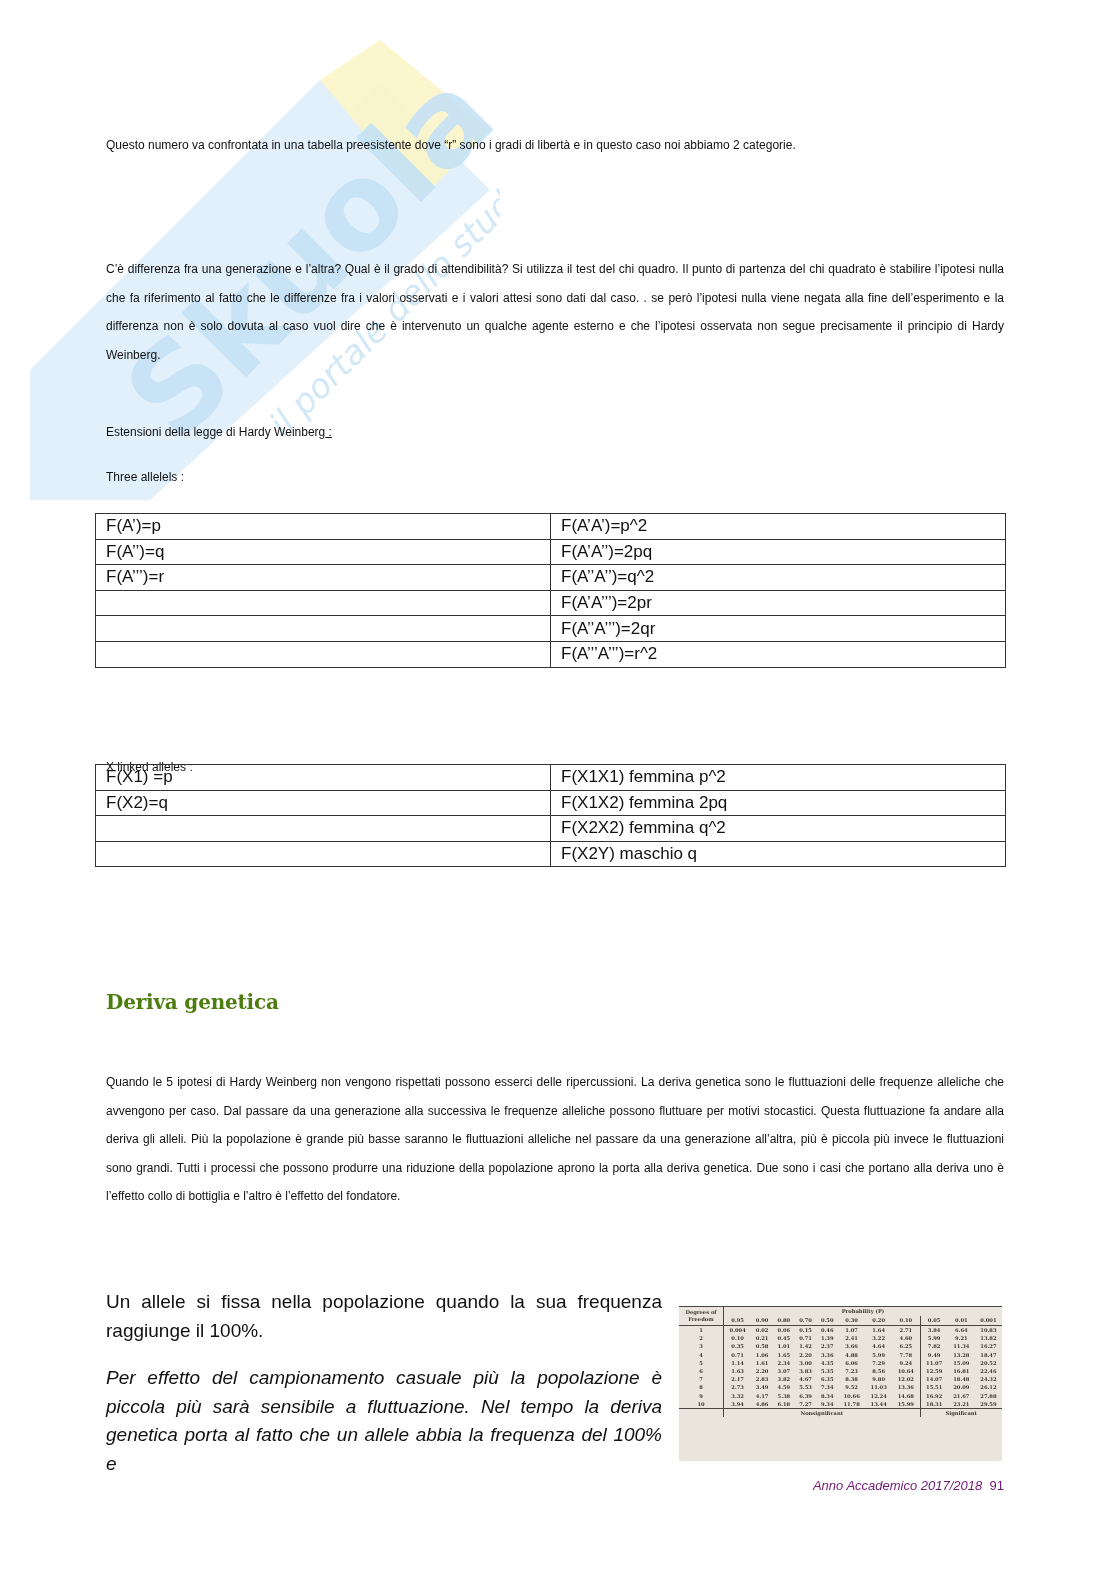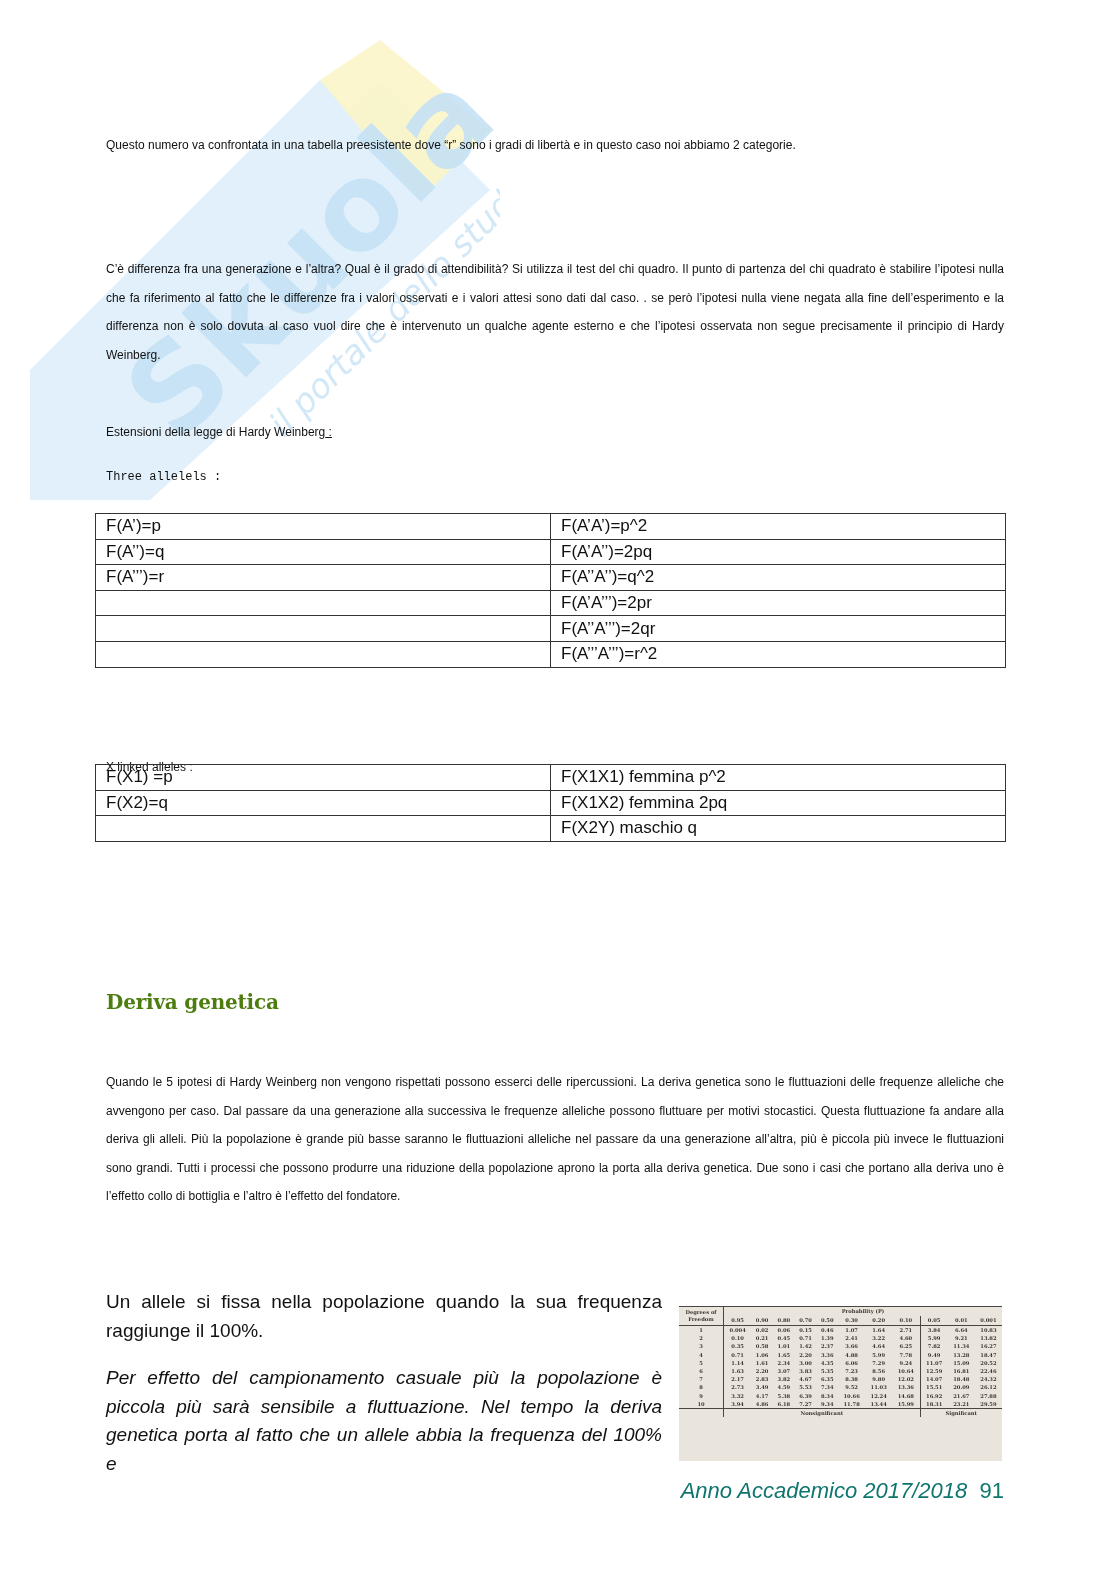--- a/index.html
+++ b/index.html
@@ -17,42 +17,42 @@
                font-weight: bold; font-size: 20px; color: #4d7c0f; letter-spacing: -0.2px; }
   .narrow { position: absolute; left: 0; width: 556px; font-size: 19px; line-height: 28.6px; margin: 0;
             text-align: justify; text-align-last: left; }
   .chi { position: absolute; left: 679px; top: 1306px; width: 323px; height: 155px; background: #e9e5dc; }
   .chi table { border-collapse: collapse; font-family: "DejaVu Serif", serif; font-size: 5.2px; color: #3b3630; width: 100%; }
   .chi td { text-align: center; padding: 0 1px; line-height: 8.2px; white-space: nowrap; font-weight: bold; }
   .chi .hdr td { line-height: 9px; }
   .chi .bl { border-left: 1.6px solid #4a4540; }
   .chi .bt { border-top: 1.6px solid #4a4540; }
   .chi .bb { border-bottom: 1.6px solid #4a4540; }
-  .footer { position: absolute; right: 112px; top: 1478px; font-size: 22px; color: #0f766e; }
+  .footer { position: absolute; right: 112px; top: 1478px; font-size: 13px; color: #701a75; }
   .footer i { font-style: italic; }
 </style>
 </head>
 <body>
 
 <svg class="watermark" viewBox="0 0 480 460">
   <polygon points="10,330 300,40 330,70 360,40 470,150 130,460 10,460" fill="#dcedf9" opacity="0.85"></polygon>
   <polygon points="300,40 360,0 470,90 400,160" fill="#fbf5c8" opacity="0.9"></polygon>
   <text x="60" y="330" transform="rotate(-45 200 250)" font-family="DejaVu Sans, sans-serif" font-weight="bold" font-size="120" fill="#c6e2f6" opacity="0.9">Skuola</text>
   <text x="140" y="400" transform="rotate(-45 200 250)" font-family="DejaVu Sans, sans-serif" font-style="italic" font-size="34" fill="#cfe6f6" opacity="0.9">il portale dello studente</text>
 </svg>
 
 <div class="page">
 
   <p class="p just" style="top:131px;">Questo numero va confrontata in una tabella preesistente dove “r” sono i gradi di libertà e in questo caso noi abbiamo 2 categorie.</p>
 
   <p class="p just" style="top:255px;">C’è differenza fra una generazione e l’altra? Qual è il grado di attendibilità? Si utilizza il test del chi quadro. Il punto di partenza del chi quadrato è stabilire l’ipotesi nulla che fa riferimento al fatto che le differenze fra i valori osservati e i valori attesi sono dati dal caso. . se però l’ipotesi nulla viene negata alla fine dell’esperimento e la differenza non è solo dovuta al caso vuol dire che è intervenuto un qualche agente esterno e che l’ipotesi osservata non segue precisamente il principio di Hardy Weinberg.</p>
 
   <p class="p" style="top:418px;"><span>Estensioni della legge di Hardy Weinberg</span><span class="u"> :</span></p>
 
-  <p class="p" style="top:463px;font-family:Liberation Mono, monospace;">Three allelels :</p>
+  <p class="p" style="top:463px;">Three allelels :</p>
 
   <table class="ht" style="top:513px;">
     <tbody id="three-body">
         <tr>
           <td class="c1">F(A’)=p</td>
           <td>F(A’A’)=p^2</td>
         </tr>
         <tr>
           <td class="c1">F(A’’)=q</td>
           <td>F(A’A’’)=2pq</td>
@@ -80,20 +80,24 @@
 
   <table class="ht" style="top:764px;padding-left:28px;">
     <tbody id="x-body">
         <tr>
           <td class="c1">F(X1) =p</td>
           <td>F(X1X1) femmina p^2</td>
         </tr>
         <tr>
           <td class="c1">F(X2)=q</td>
           <td>F(X1X2) femmina 2pq</td>
+        </tr>
+        <tr>
+          <td class="c1"></td>
+          <td>F(X2X2) femmina q^2</td>
         </tr>
         <tr>
           <td class="c1"></td>
           <td>F(X2Y) maschio q</td>
         </tr>
       </tbody>
   </table>
 
   <h2 class="heading">Deriva genetica</h2>
 

